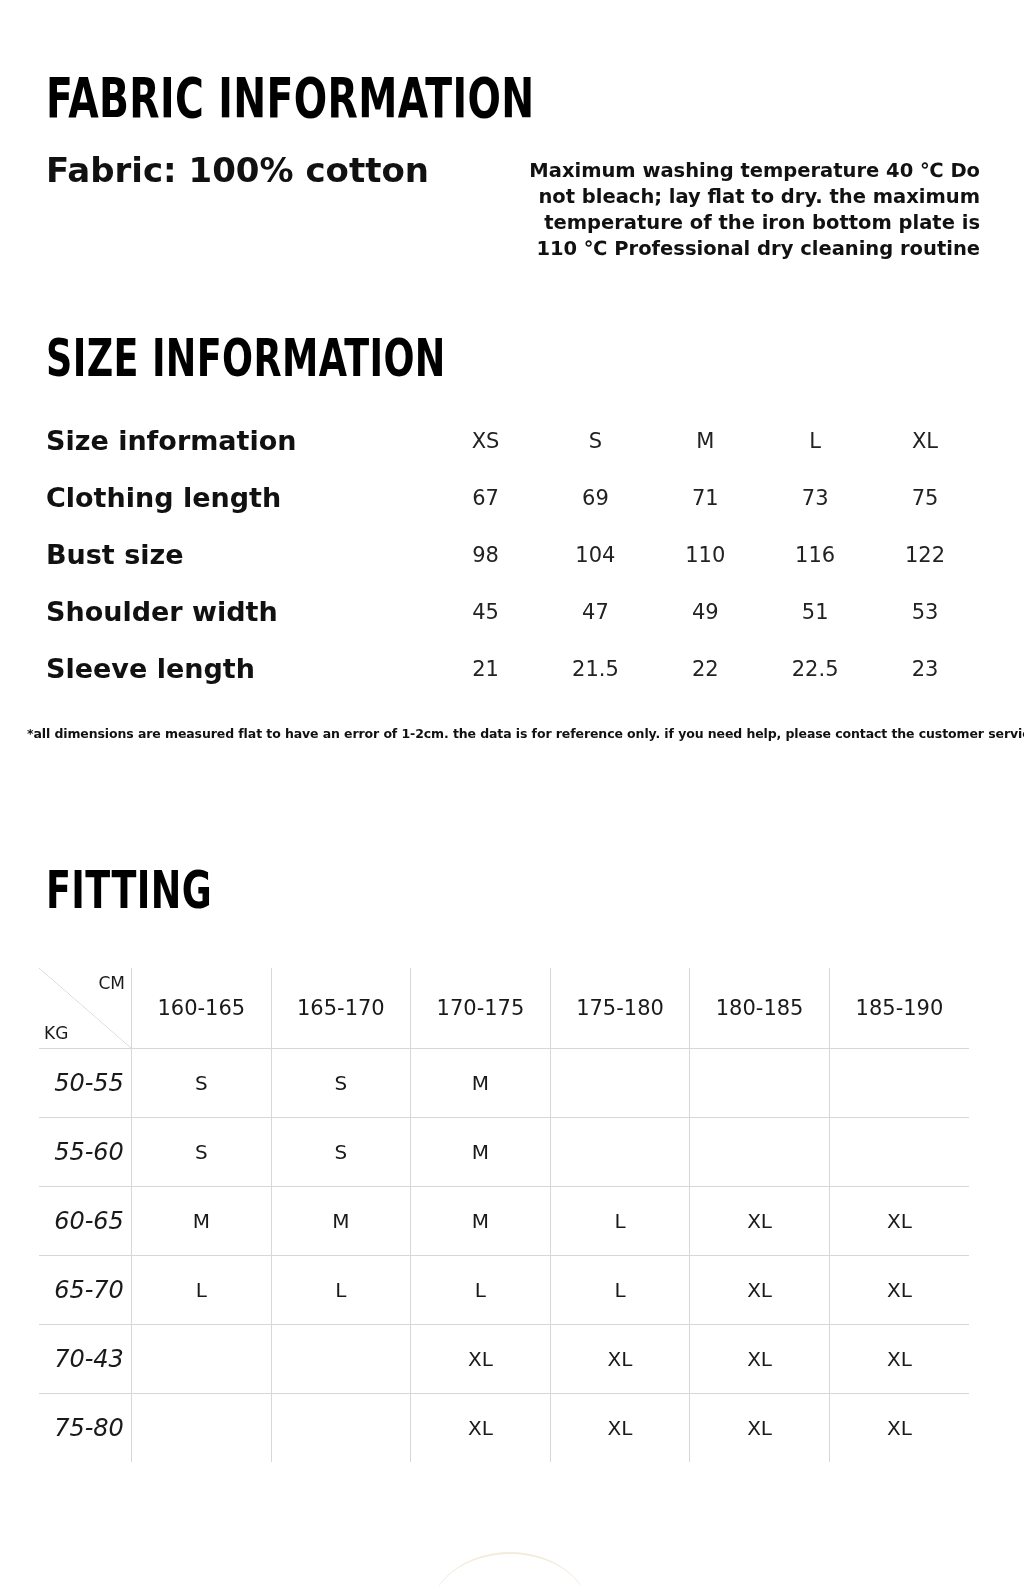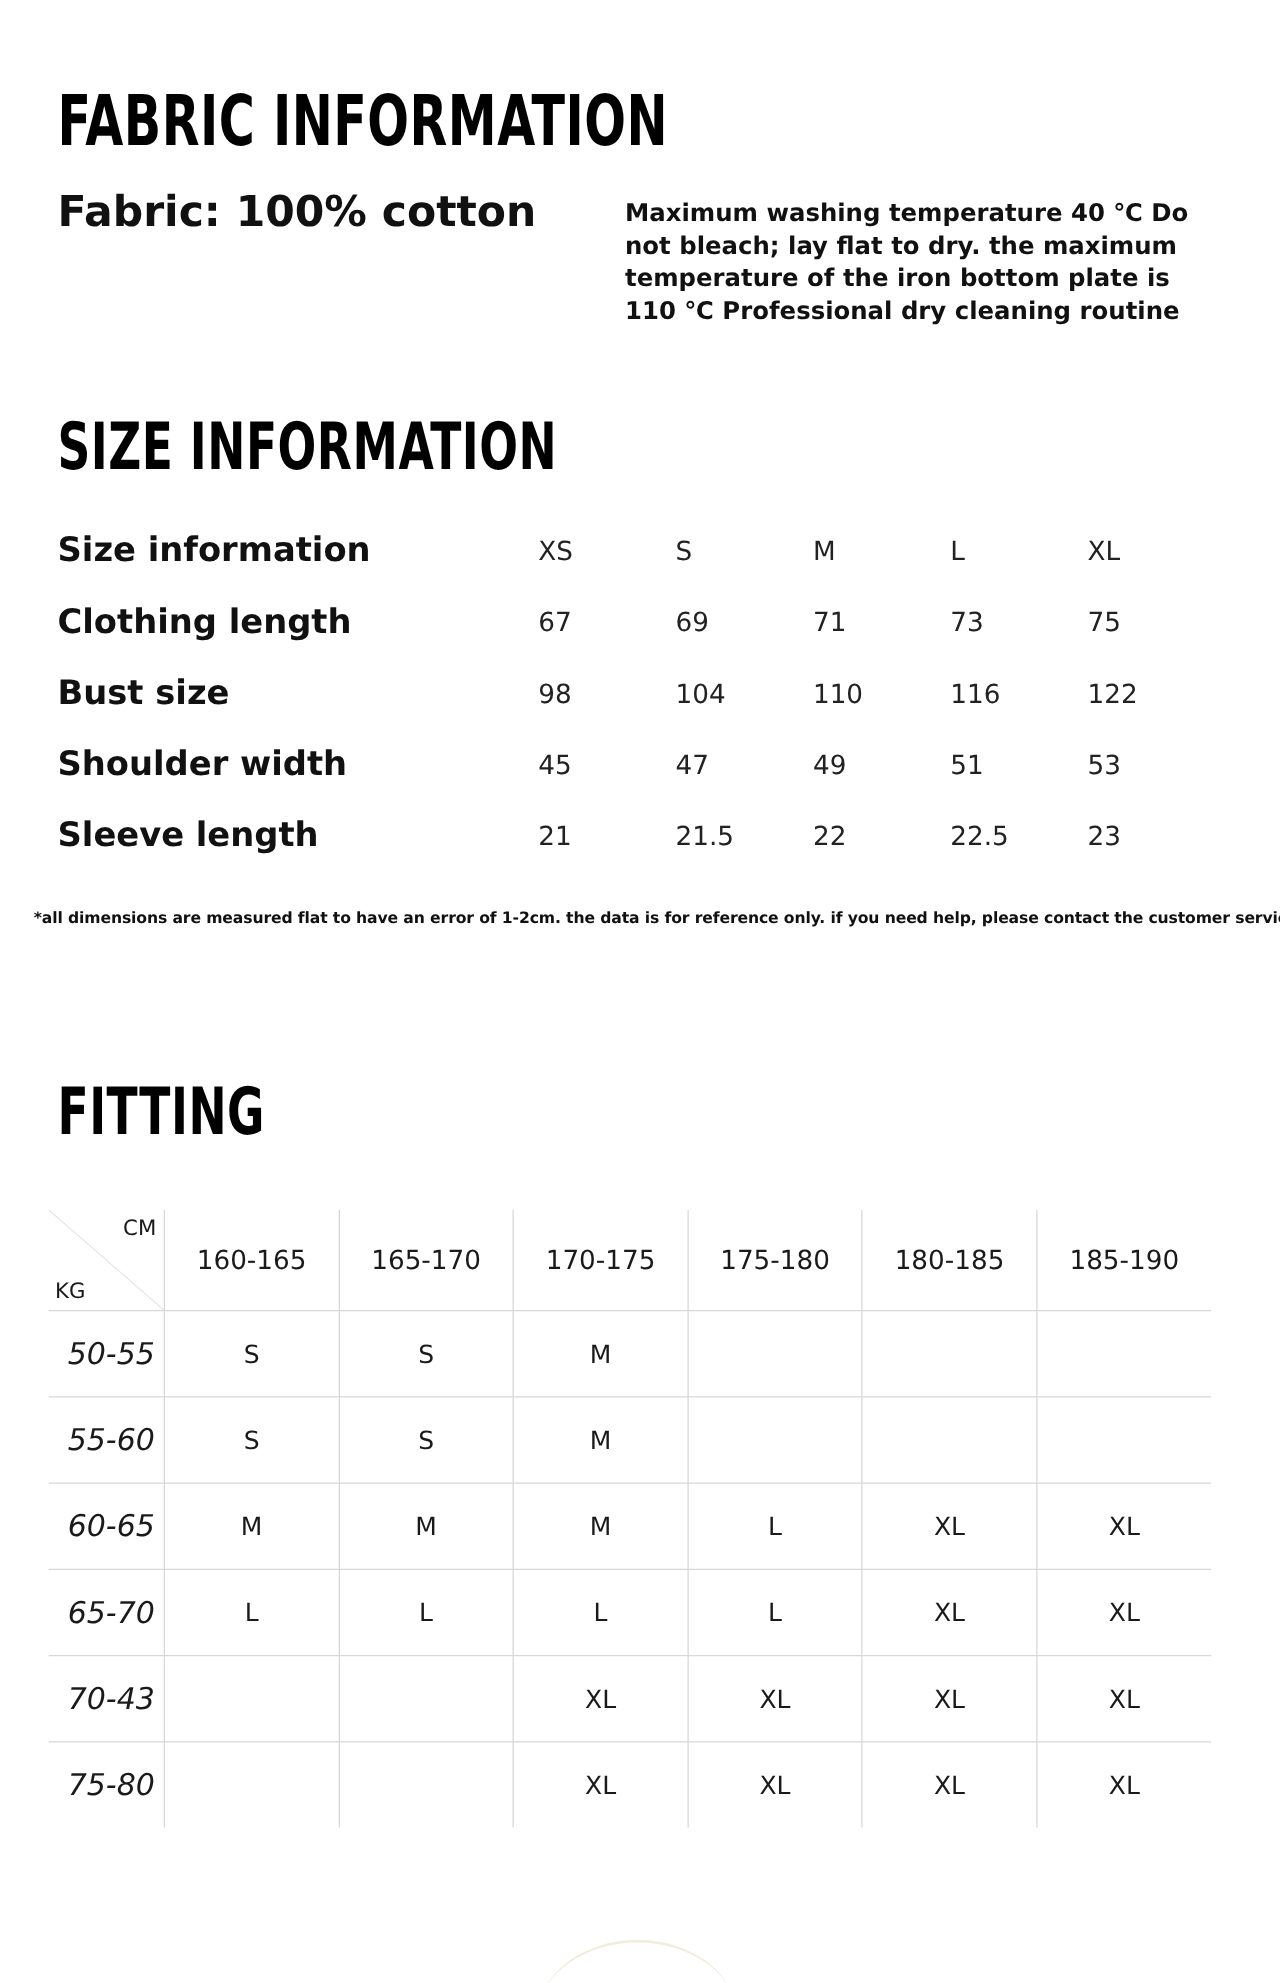--- a/index.html
+++ b/index.html
@@ -50,21 +50,21 @@
     font-weight: 700;
     font-family: "DejaVu Sans", sans-serif;
     color: #111;
   }
 
   #care-text {
     position: absolute;
     left: 500px;
     top: 158px;
     width: 480px;
-    text-align: left;
+    text-align: right;
     font-size: 19.5px;
     line-height: 26px;
     font-weight: 700;
     color: #111;
   }
 
   #size-title {
     position: absolute;
     left: 46px;
     top: 330px;
@@ -90,20 +90,21 @@
     font-weight: 700;
     color: #111;
     text-align: left;
     width: 385px;
     padding-left: 2px;
   }
   #size-table .val {
     font-size: 21px;
     font-weight: 400;
     color: #222;
+    text-align: center;
     width: 110px;
   }
   #size-table tr.head .val {
     font-size: 21px;
   }
 
   #size-note {
     position: absolute;
     left: 27px;
     top: 726px;

